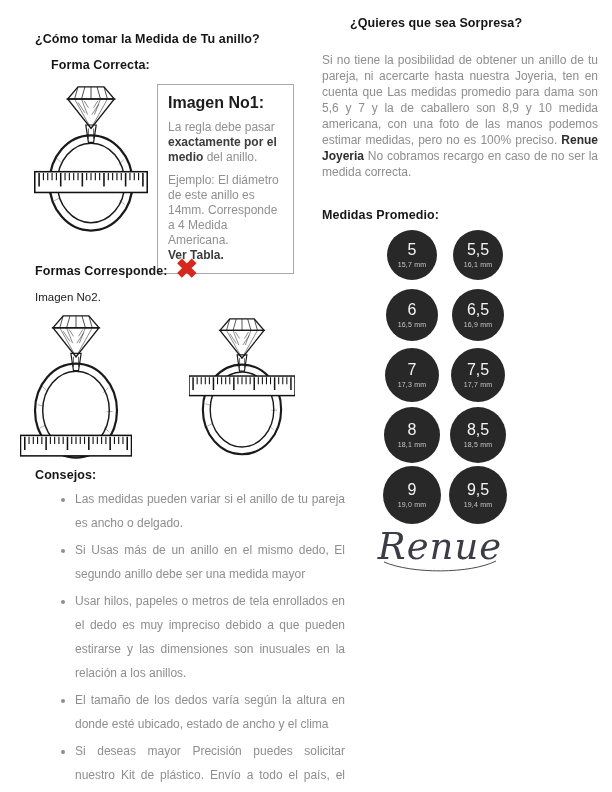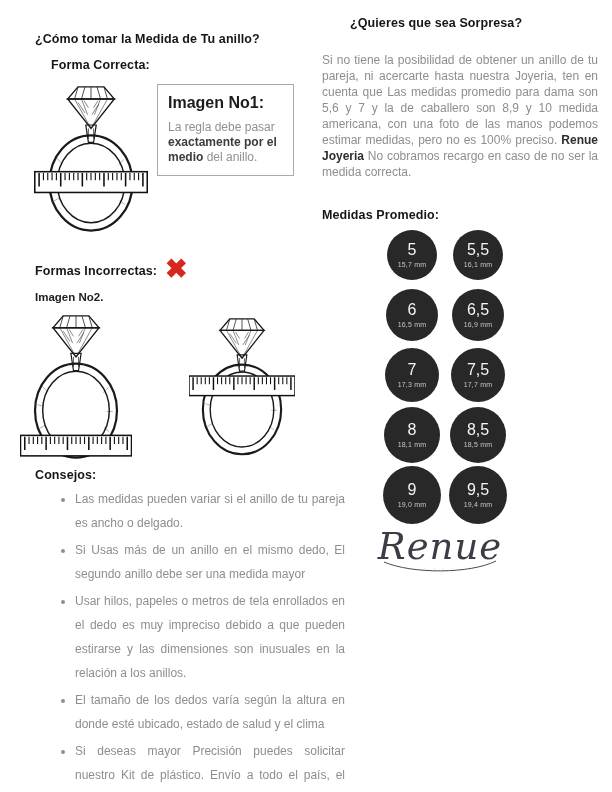--- a/index.html
+++ b/index.html
@@ -2,21 +2,21 @@
 <html><head>
 <meta charset="utf-8">
 <style>
   html,body{margin:0;padding:0;background:#ffffff;}
   .page{
     position:relative;width:612px;height:792px;background:#fff;overflow:hidden;
     font-family:"Liberation Sans",sans-serif;color:#8e8e8e;
   }
   .abs{position:absolute;}
   .h{font-weight:bold;color:#161616;font-size:12.5px;letter-spacing:.1px;}
-  .sub-label{font-weight:bold;color:#202020;font-size:11.5px;}
+  .sub-label{font-weight:normal;color:#202020;font-size:11.5px;}
   
   .title{left:35px;top:32px;}
   .correct-heading{left:35px;top:58px;padding-left:16px;}
   .ring1{left:34px;top:80px;}
   .info-box{
     left:157px;top:84px;width:137px;box-sizing:border-box;
     border:1px solid #a9a9a9;padding:9px 10px 10px 10px;background:#fff;
   }
   .info-box .bx-title{font-weight:bold;color:#1c1c1c;font-size:16px;margin:0 0 7px 0;}
   .info-box p{margin:8px 0 7px 0;font-size:12px;line-height:15px;color:#909090;}
@@ -95,44 +95,45 @@
   <div class="abs h correct-heading">Forma Correcta:</div>
 
   <svg class="abs ring1" width="114" height="154" viewBox="0 0 130 178">
     <use href="#ring-shape"></use>
     <use href="#ruler-shape" transform="translate(0,106)"></use>
   </svg>
 
   <div class="abs info-box">
     <div class="bx-title">Imagen No1:</div>
     <p><span>La regla debe pasar </span><b>exactamente por el medio</b><span> del anillo.</span></p>
+    <p><span>Ejemplo: El diámetro de este anillo es 14mm.  Corresponde a 4 Medida Americana.</span><br><b>Ver Tabla.</b></p>
   </div>
 
   <div class="abs incorrect-row">
-    <span class="h">Formas Incorrectas:</span>
+    <span class="h">Formas Corresponde:</span>
     <span class="red-x">✖</span>
   </div>
   <div class="abs sub-label image2-label">Imagen No2.</div>
 
   <svg class="abs ringA" width="112" height="152" viewBox="0 0 130 178">
     <use href="#ring-shape"></use>
     <use href="#ruler-shape" transform="translate(0,148)"></use>
   </svg>
   <svg class="abs ringB" width="106" height="152" viewBox="0 0 130 178">
     <use href="#ring-shape"></use>
     <use href="#ruler-shape" transform="translate(0,78)"></use>
   </svg>
 
   <div class="abs h tips-heading">Consejos:</div>
   <ul class="abs tips">
 
   <li>Las medidas pueden variar si el anillo de tu pareja es ancho o delgado.</li>
       <li>Si Usas más de un anillo en el mismo dedo, El segundo anillo debe ser una medida mayor</li>
       <li>Usar hilos, papeles o metros de tela enrollados en el dedo es muy impreciso debido a que pueden estirarse y las dimensiones son inusuales en la relación a los anillos.</li>
-      <li>El tamaño de los dedos varía según la altura en donde esté ubicado, estado de salud y el clima</li>
+      <li>El tamaño de los dedos varía según la altura en donde esté ubicado, estado de ancho y el clima</li>
       <li>Si deseas mayor Precisión puedes solicitar nuestro Kit de plástico. Envío a todo el país, el precio es de $27.938 pesos, incluye Valor del envío.</li>
     </ul>
 
   <div class="abs h r-heading">¿Quieres que sea Sorpresa?</div>
   <p class="abs surprise-par"><span>Si no tiene la posibilidad de obtener un anillo de tu pareja, ni acercarte hasta nuestra Joyeria, ten en cuenta que Las medidas promedio para dama son 5,6 y 7 y la de caballero son 8,9 y 10 medida americana, con una foto de las manos podemos estimar medidas, pero no es 100% preciso. </span><b>Renue Joyeria</b><span> No cobramos recargo en caso de no ser la medida correcta.</span></p>
 
   <div class="abs h sizes-heading">Medidas Promedio:</div>
 
   <div class="abs sizes-grid">
 

